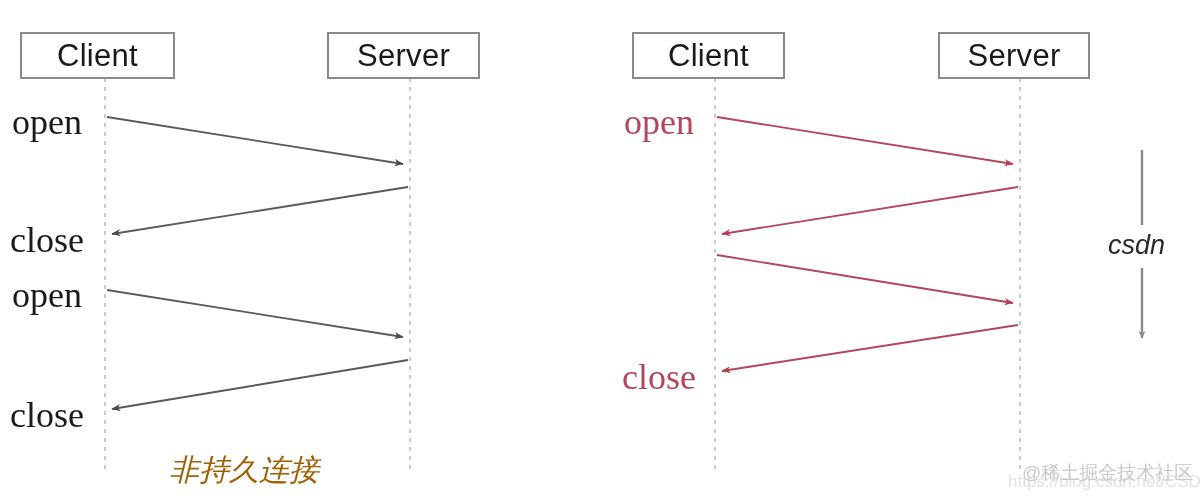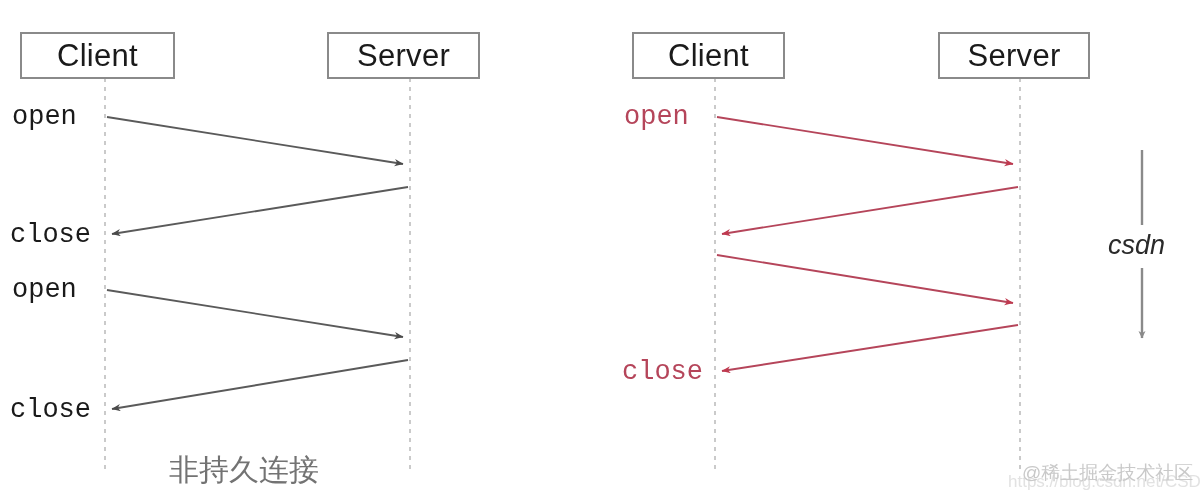--- a/index.html
+++ b/index.html
@@ -35,35 +35,35 @@
     display: flex;
     align-items: center;
     justify-content: center;
     font-size: 31px;
     color: #1a1a1a;
     font-family: "Liberation Sans", sans-serif;
     letter-spacing: 0.3px;
   }
   .msg-label {
     position: absolute;
-    font-size: 27px;
-    font-family: Liberation Mono, monospace;
+    font-size: 36px;
+    font-family: Liberation Serif, serif;
     white-space: nowrap;
     line-height: 1;
   }
   .msg-label.dark { color: #1a1a1a; }
   .msg-label.red  { color: #b5455a; }
   .caption {
     position: absolute;
     font-size: 30px;
     white-space: nowrap;
     font-family: "Liberation Sans", sans-serif;
     line-height: 1;
   }
-  .caption.dark { color: #737373; }
+  .caption.dark { color: #a16207; font-style: italic; }
   .caption.red  { color: #d0485c; font-size: 33px; }
   .time-label {
     position: absolute;
     font-size: 27px;
     font-style: italic;
     color: #2a2a2a;
     white-space: nowrap;
     font-family: "Liberation Sans", sans-serif;
     line-height: 1;
   }

